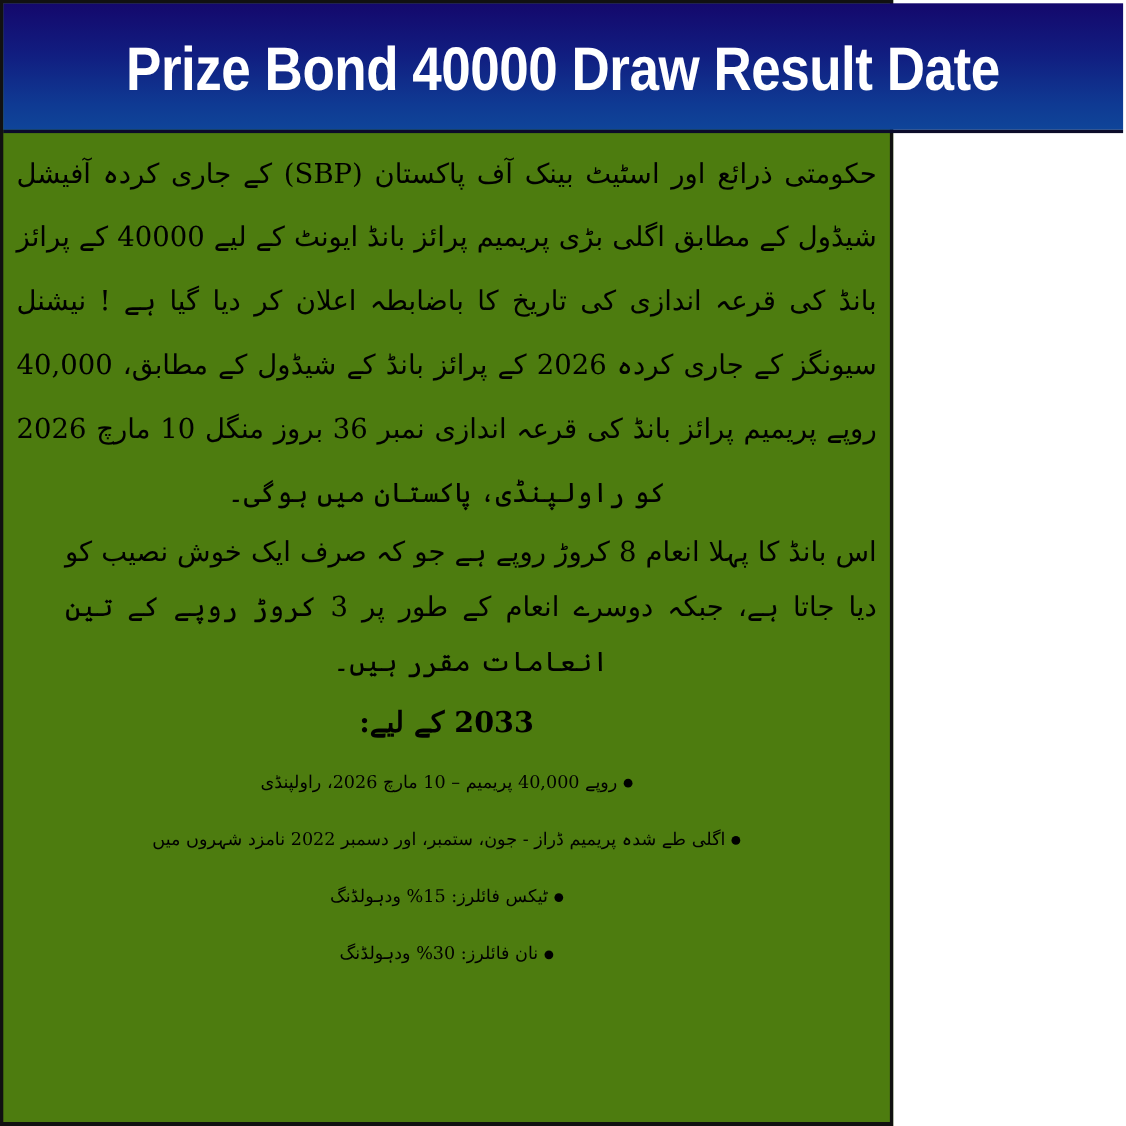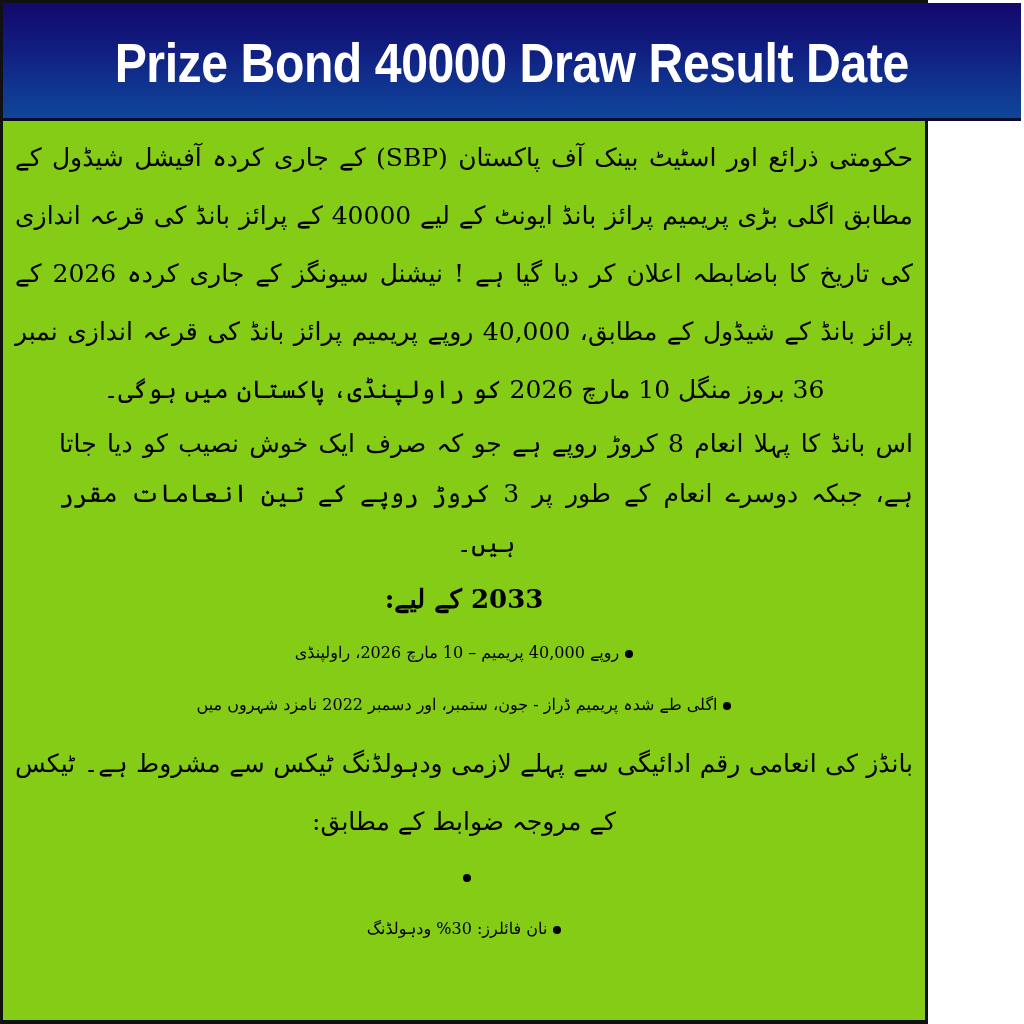--- a/index.html
+++ b/index.html
@@ -6,26 +6,26 @@
       margin: 0;
       padding: 0;
       width: 1024px;
       height: 1024px;
       overflow: hidden;
       background: #ffffff;
     }
     .frame {
       position: absolute;
       left: 0; top: 0;
-      width: 928px;
+      width: 812px;
       height: 1024px;
       box-sizing: border-box;
       border: 3px solid #111111;
       border-bottom-width: 4px;
-      background: #84cc16;
+      background: #4d7c0f;
     }
     .header {
       position: absolute;
       left: 0; top: 0;
       width: 1018px;
       height: 115px;
       background: linear-gradient(to bottom, #14086c 0%, #111d80 40%, #0f3a93 80%, #0f4599 100%);
       border-bottom: 3px solid #0b0b2a;
       display: flex;
       align-items: center;
@@ -100,23 +100,22 @@
 
     <div class="subheading">2033 کے لیے:</div>
 
     <div class="bullet">
       <span class="dot"></span><span>روپے 40,000 پریمیم – 10 مارچ 2026، راولپنڈی</span>
     </div>
     <div class="bullet">
       <span class="dot"></span><span>اگلی طے شدہ پریمیم ڈراز - جون، ستمبر، اور دسمبر 2022 نامزد شہروں میں</span>
     </div>
 
-    <p class="para p3">بانڈز کی انعامی رقم ادائیگی سے پہلے لازمی ودہولڈنگ ٹیکس سے مشروط ہے۔ ٹیکس کے مروجہ ضوابط کے مطابق:</p>
 
     <div class="bullet">
-      <span class="dot"></span>
+      <span class="dot"></span><span>ٹیکس فائلرز: 15% ودہولڈنگ</span>
     </div>
     <div class="bullet">
       <span class="dot"></span><span>نان فائلرز: 30% ودہولڈنگ</span>
     </div>
 
   </div>
 </div>
 
 </body></html>

